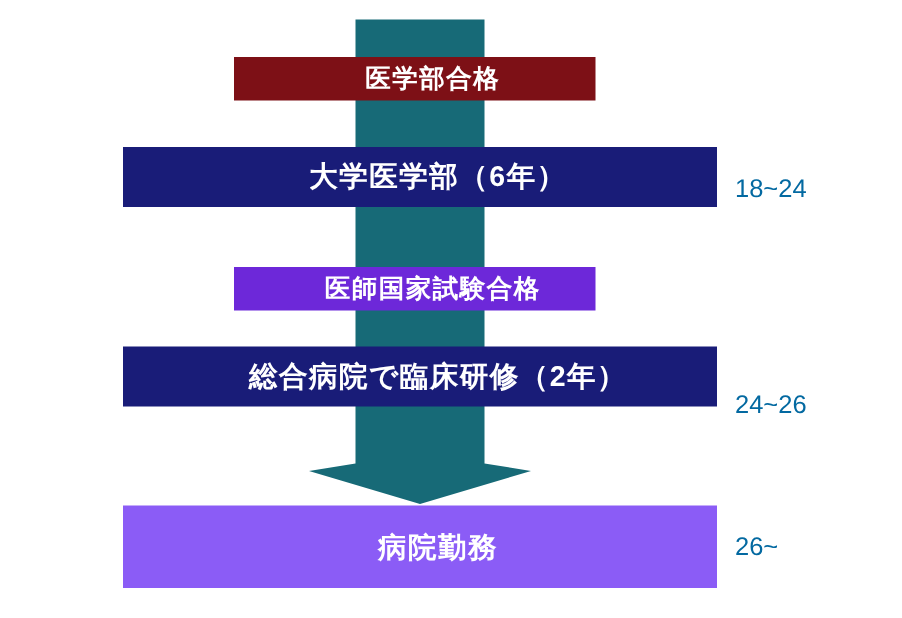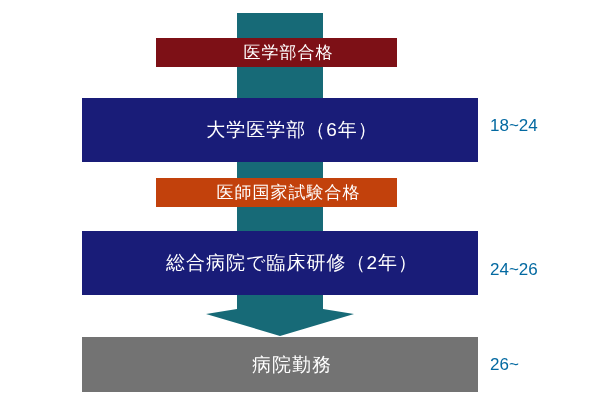--- a/index.html
+++ b/index.html
@@ -21,38 +21,38 @@
     top: 0;
     width: 601px;
     height: 412px;
   }
   .box {
     position: absolute;
     display: flex;
     align-items: center;
     justify-content: center;
     color: #ffffff;
-    font-weight: normal;
+    font-weight: bold;
     text-align: center;
     letter-spacing: 1px;
     box-sizing: border-box;
     padding-left: 24px;
   }
   .milestone {
     left: 156px;
     width: 241px;
     height: 29px;
     font-size: 17px;
   }
   .milestone.m1 { top: 38px; }
   .milestone.m2 { top: 178px; }
   .stage {
     left: 82px;
     width: 396px;
-    height: 64px;
+    height: 40px;
     font-size: 19px;
   }
   .stage.s1 { top: 98px; }
   .stage.s2 { top: 231px; }
   .stage.s3 { top: 337px; height: 55px; }
   .age {
     position: absolute;
     left: 490px;
     display: flex;
     align-items: center;
@@ -79,33 +79,33 @@
   </div>
 
   <div class="box stage s1" style="background: rgb(25, 28, 120);">
     <span>大学医学部（6年）</span>
   </div>
 
   <div class="age a1">
     <span>18~24</span>
   </div>
 
-  <div class="box milestone m2" style="background: #c2410c;">
+  <div class="box milestone m2" style="background: #6d28d9;">
     <span>医師国家試験合格</span>
   </div>
 
   <div class="box stage s2" style="background: rgb(25, 28, 120);">
     <span>総合病院で臨床研修（2年）</span>
   </div>
 
   <div class="age a2">
     <span>24~26</span>
   </div>
 
-  <div class="box stage s3" style="background: #737373; align-items: center;">
+  <div class="box stage s3" style="background: #8b5cf6; align-items: center;">
     <span>病院勤務</span>
   </div>
 
   <div class="age a3">
     <span>26~</span>
   </div>
 
 </div>
 
 </body></html>

